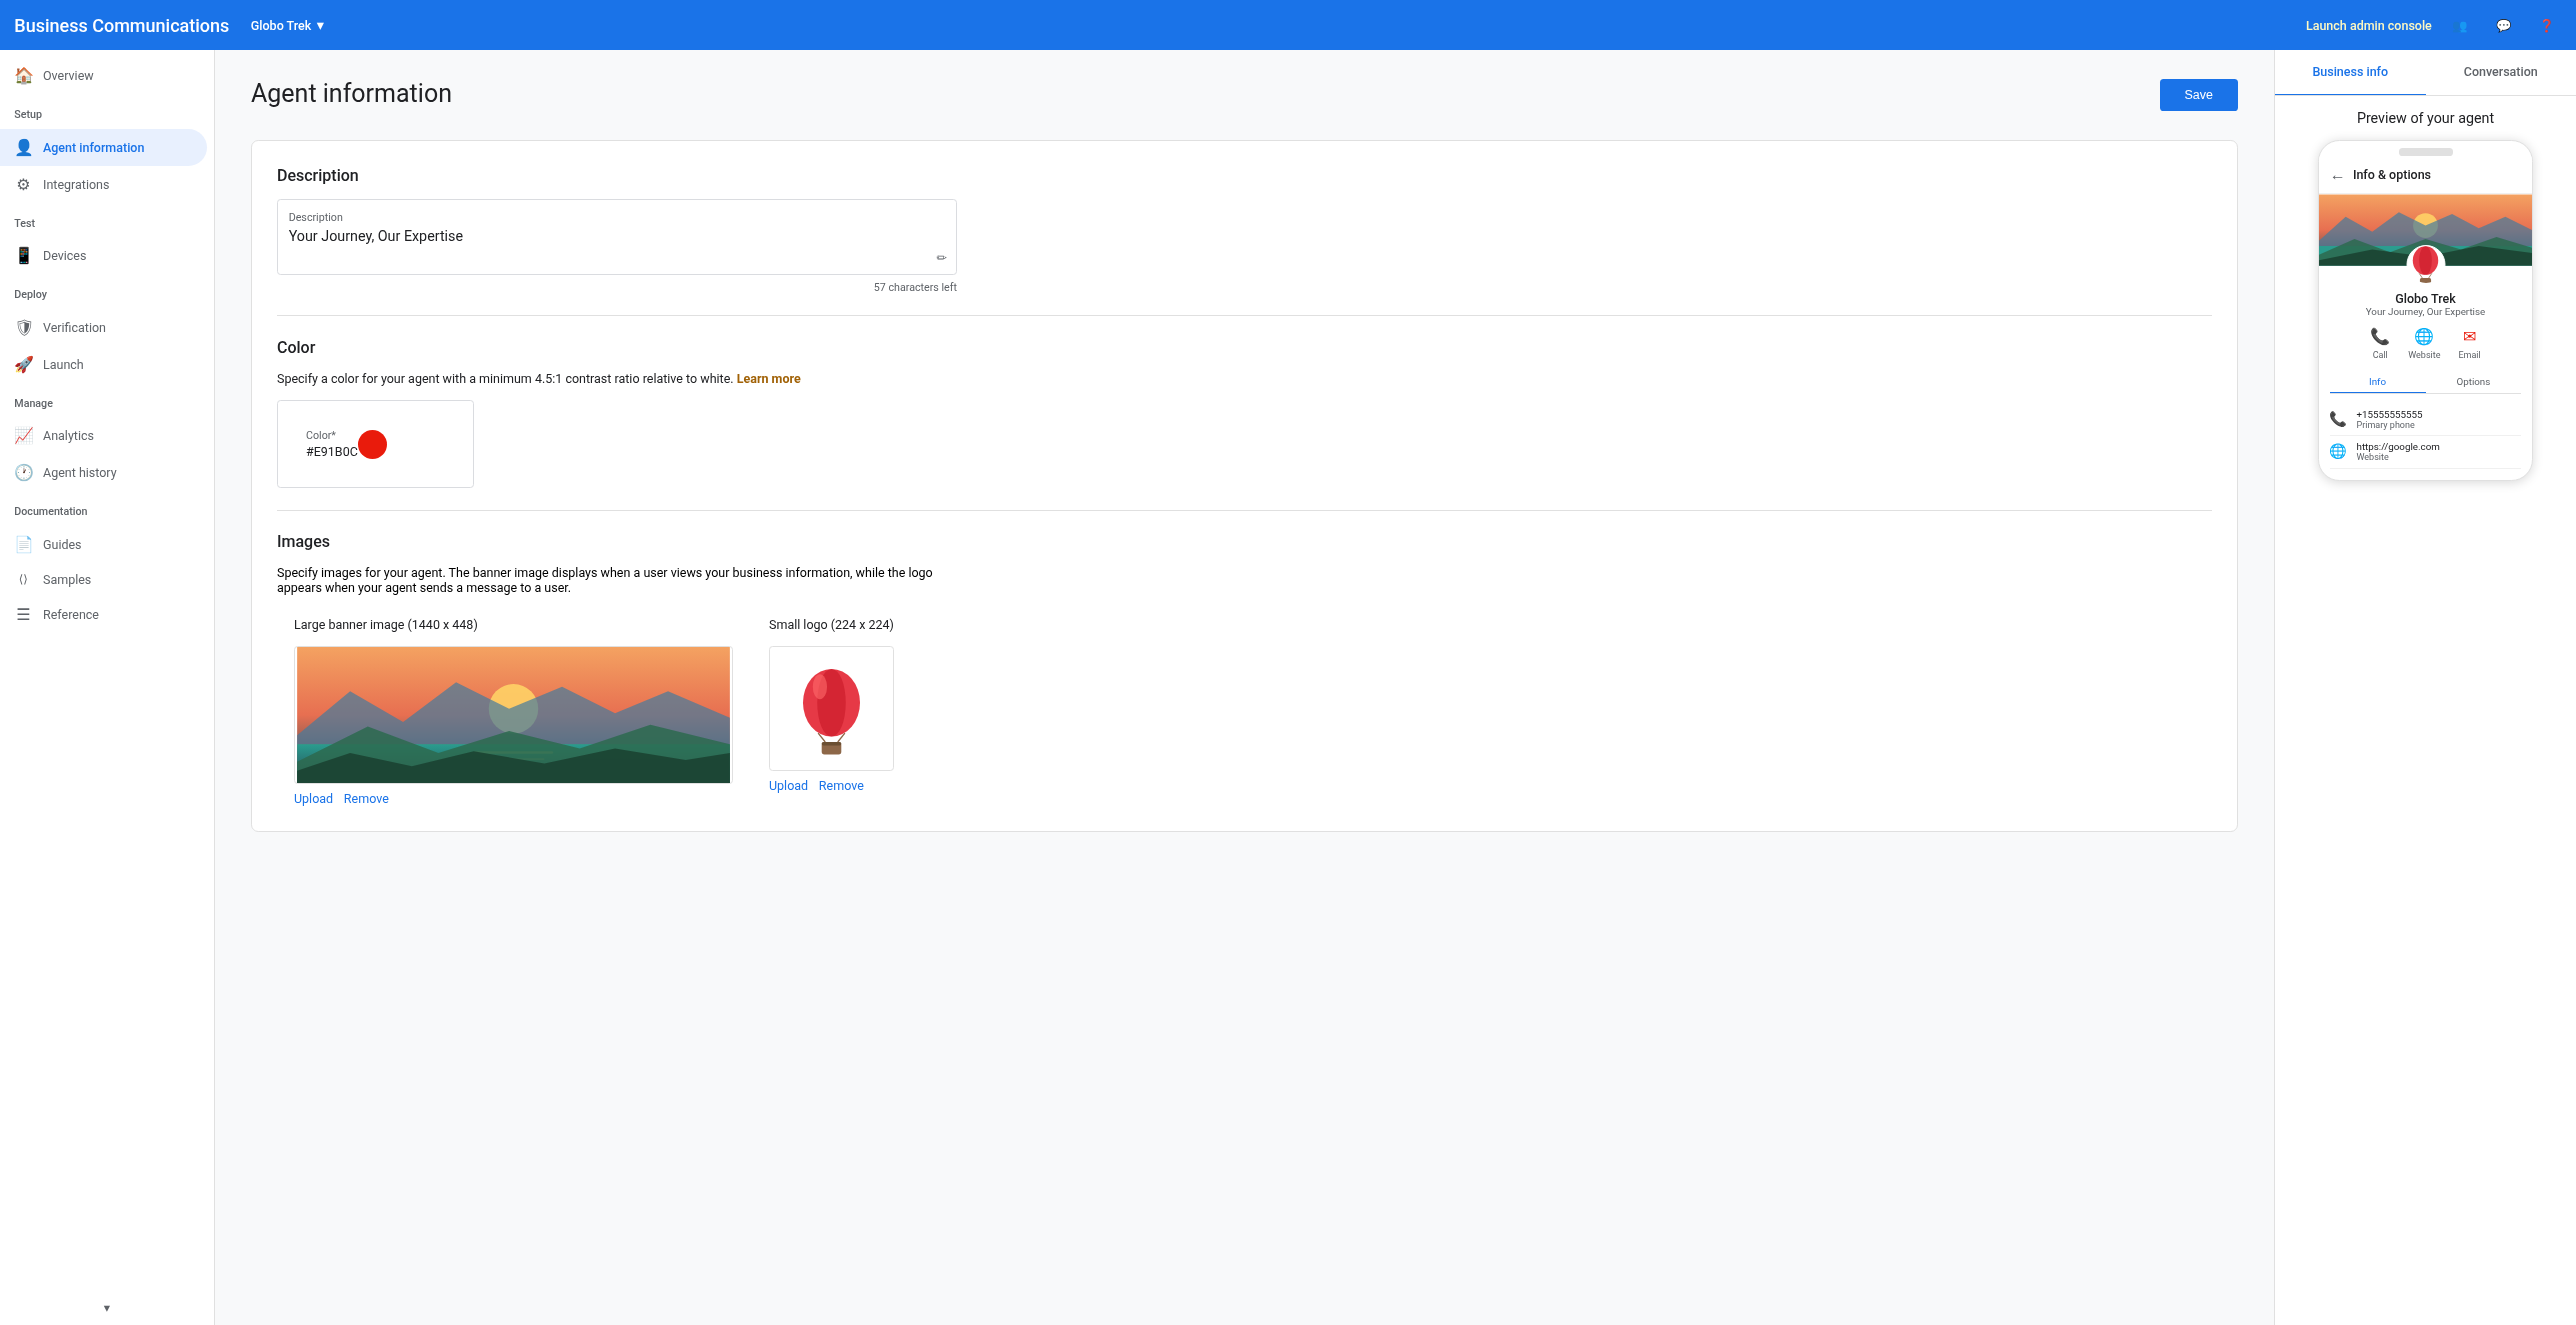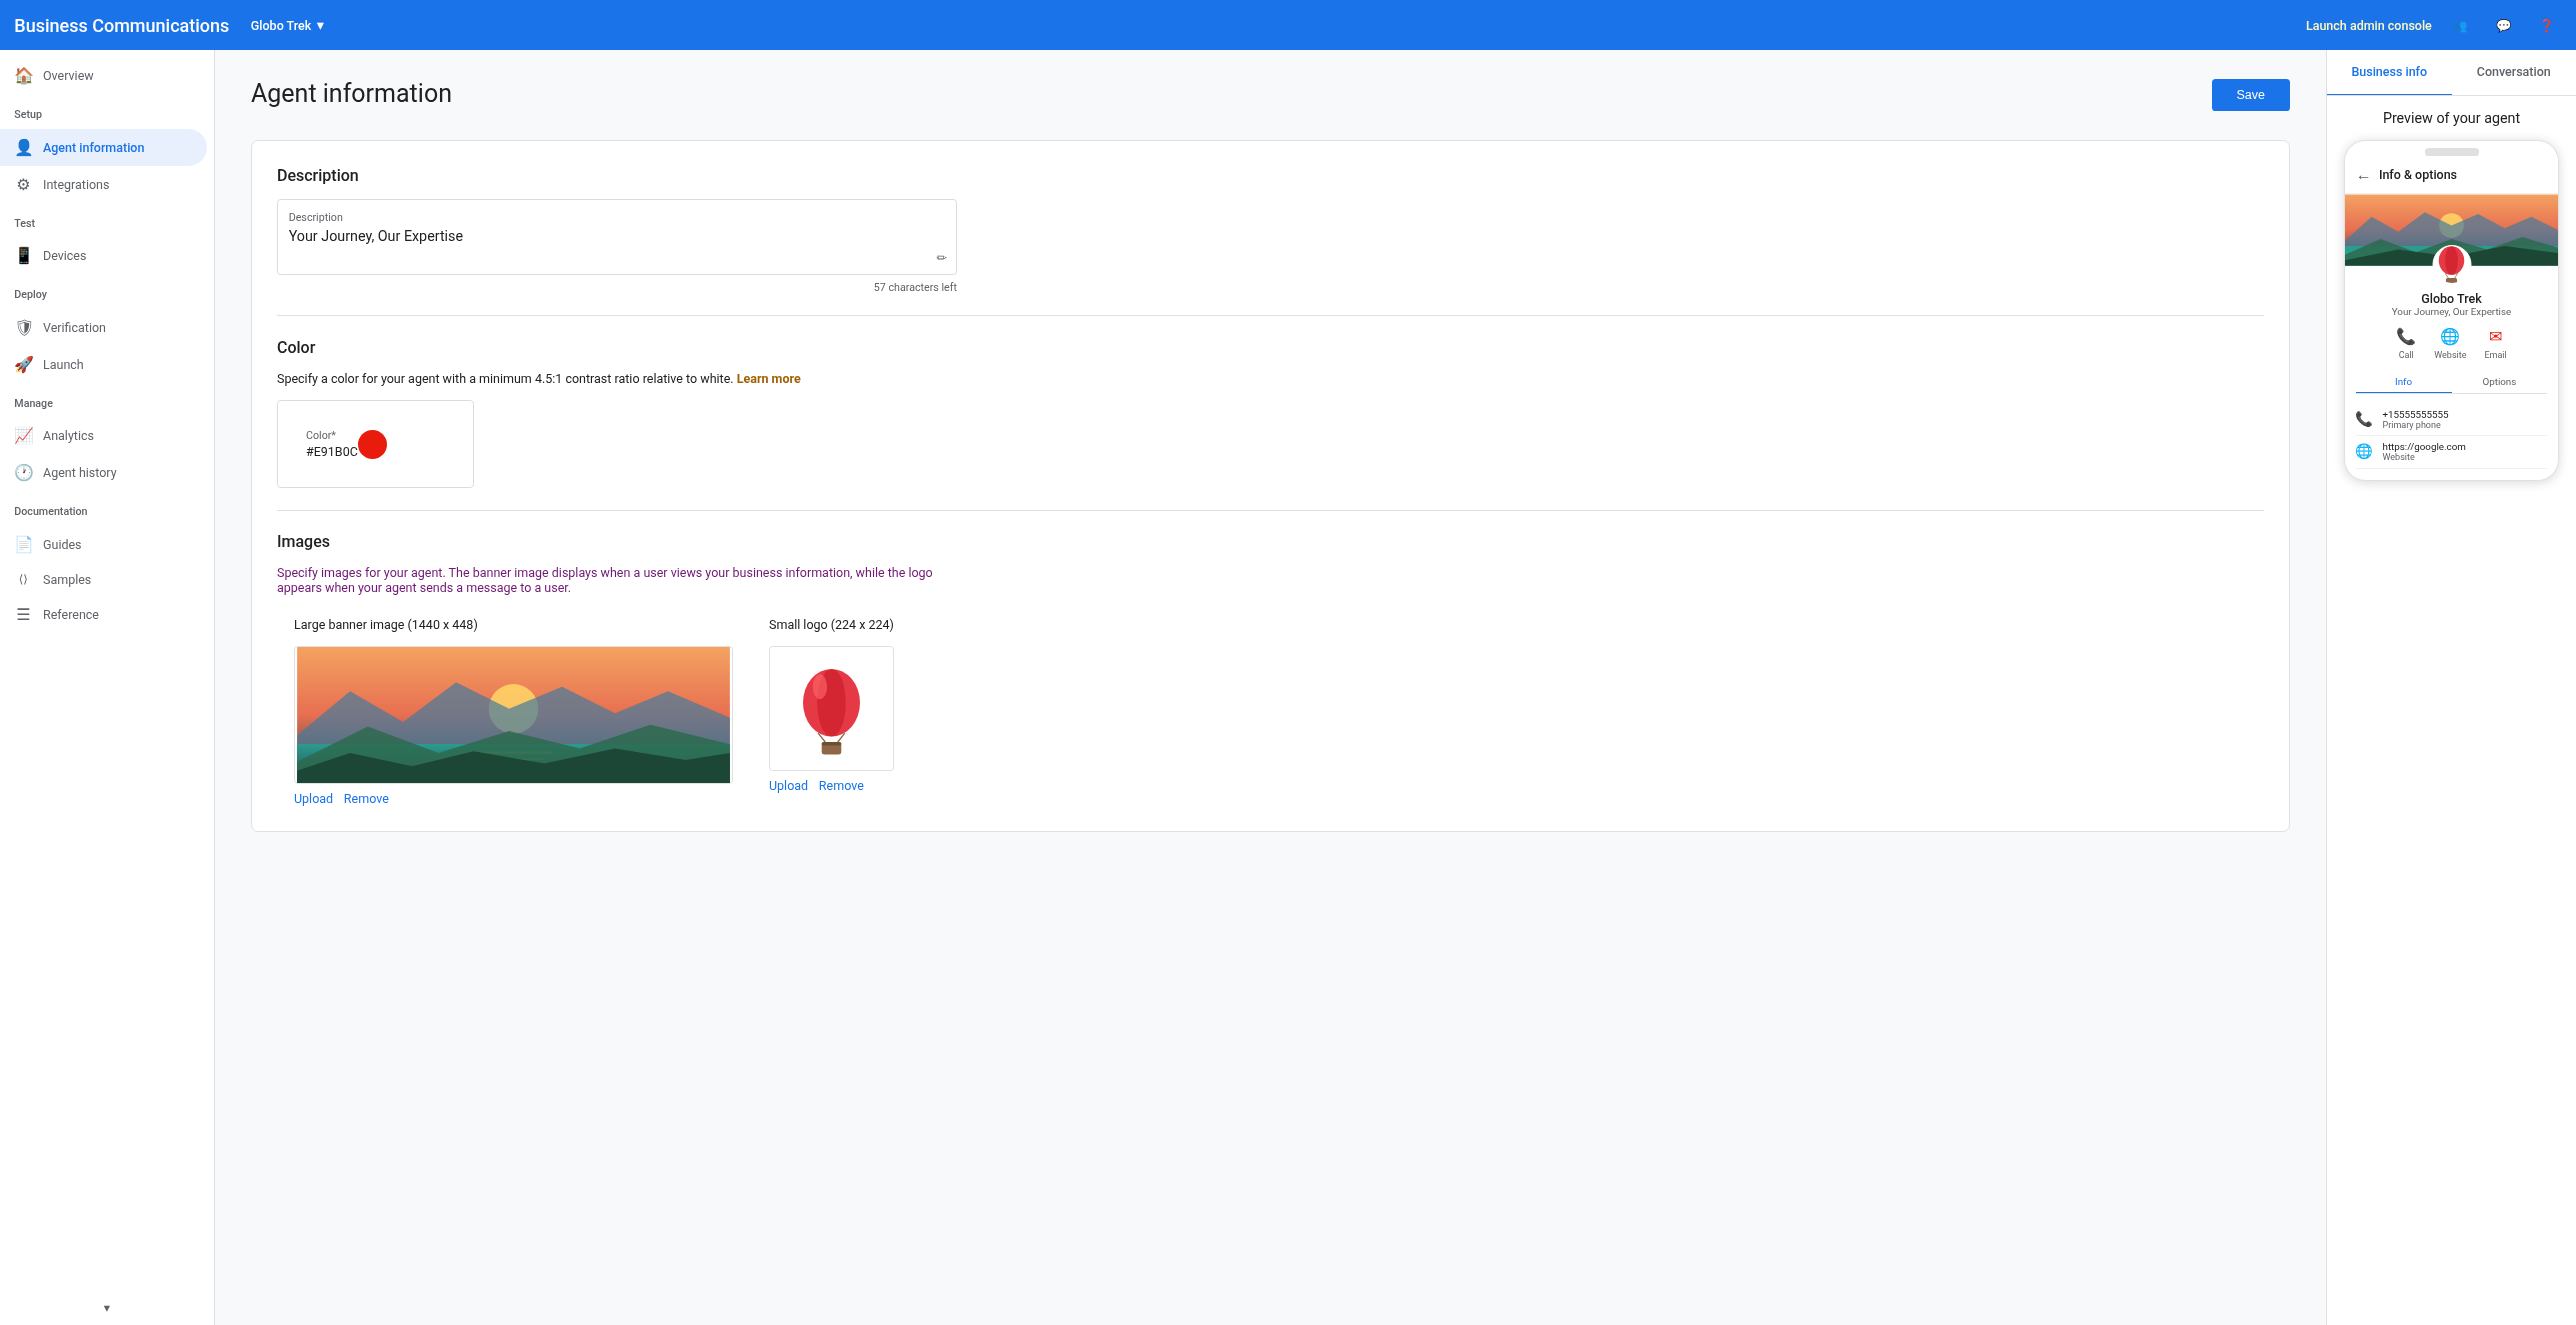--- a/index.html
+++ b/index.html
@@ -219,21 +219,21 @@
 
     .color-hint {
       font-size: 12.5px;
       color: #202124;
       margin-bottom: 14.3px;
     }
     .color-hint a { color: #a16207; text-decoration: none; font-weight: bold; }
 
     .images-hint {
       font-size: 12.5px;
-      color: #701a75;
+      color: #000000;
       margin-bottom: 21.5px;
       max-width: 680px;
     }
 
     .images-grid {
       display: flex;
       gap: 36px;
       align-items: flex-start;
       padding-left: 17px;
     }
@@ -269,21 +269,21 @@
     }
 
     
     .banner-svg { width: 100%; height: 100%; }
 
     
     .logo-svg { width: 81px; height: 98px; }
 
     
     .right-panel {
-      width: 250px;
+      width: 302px;
       flex-shrink: 0;
       background: white;
       border-left: 0.9px solid #e0e0e0;
       display: flex;
       flex-direction: column;
     }
     .right-panel-tabs {
       display: flex;
       border-bottom: 0.9px solid #e0e0e0;
     }

